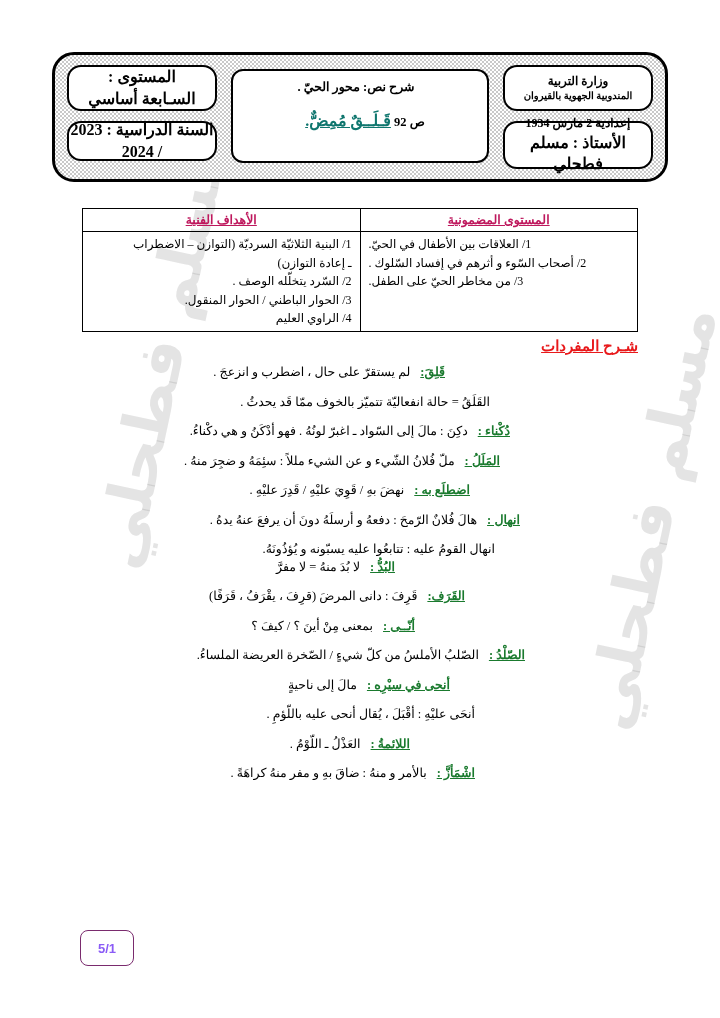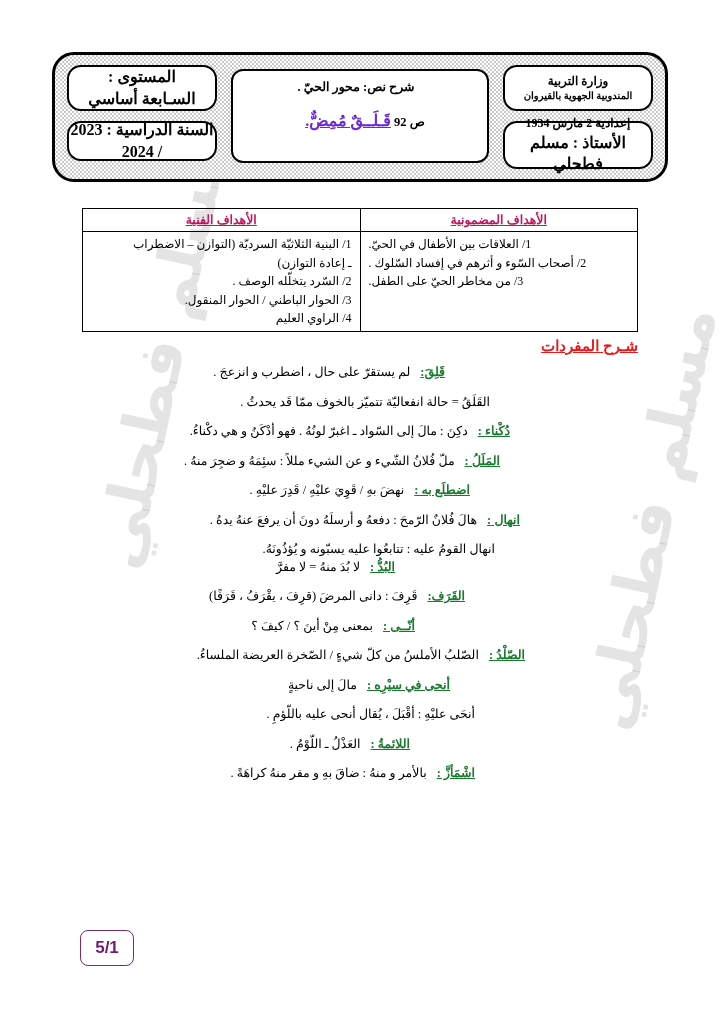--- a/index.html
+++ b/index.html
@@ -99,21 +99,21 @@
     padding-right: 8px;
     box-sizing: border-box;
   }
   .center-line2 {
     width: 100%;
     text-align: center;
     font-size: 12.5px;
     font-weight: bold;
   }
   .title-red {
-    color: #6d28d9;
+    color: #0f766e;
     font-size: 16px;
     font-weight: bold;
     letter-spacing: 2px;
     text-decoration: underline;
     margin-left: 10px;
   }
 
   
   .obj-table {
     position: absolute;
@@ -182,22 +182,22 @@
 
   
   .page-badge {
     position: absolute;
     left: 80px;
     bottom: 52px;
     width: 52px;
     height: 34px;
     border: 1.5px solid #7a2b6e;
     border-radius: 8px;
-    color: #701a75;
-    font-size: 17px;
+    color: #8b5cf6;
+    font-size: 13px;
     font-weight: bold;
     display: flex;
     align-items: center;
     justify-content: center;
     font-family: "Liberation Sans", sans-serif;
   }
 </style>
 </head>
 <body>
 
@@ -232,21 +232,21 @@
       <div class="center-line2">
         <span>ص 92</span>
         <span class="title-red">قَـلَــقٌ مُمِضٌّ.</span>
       </div>
     </div>
   </div>
 
   <table class="obj-table">
     <tbody>
         <tr>
-      <th class="obj-head">الأهداف المضمونية</th>
+      <th class="obj-head">المستوى المضمونية</th>
       <th class="obj-head">الأهداف الفنية</th>
     </tr>
     <tr>
       <td class="obj-cell cell-madmouniya">
         <div>1/ العلاقات بين الأطفال في الحيّ.</div>
         <div>2/ أصحاب السّوء و أثرهم في إفساد السّلوك .</div>
         <div>3/ من مخاطر الحيّ على الطفل.</div>
       </td>
       <td class="obj-cell cell-fanniya">
         <div>1/ البنية الثلاثيّة السرديّة (التوازن – الاضطراب</div>

